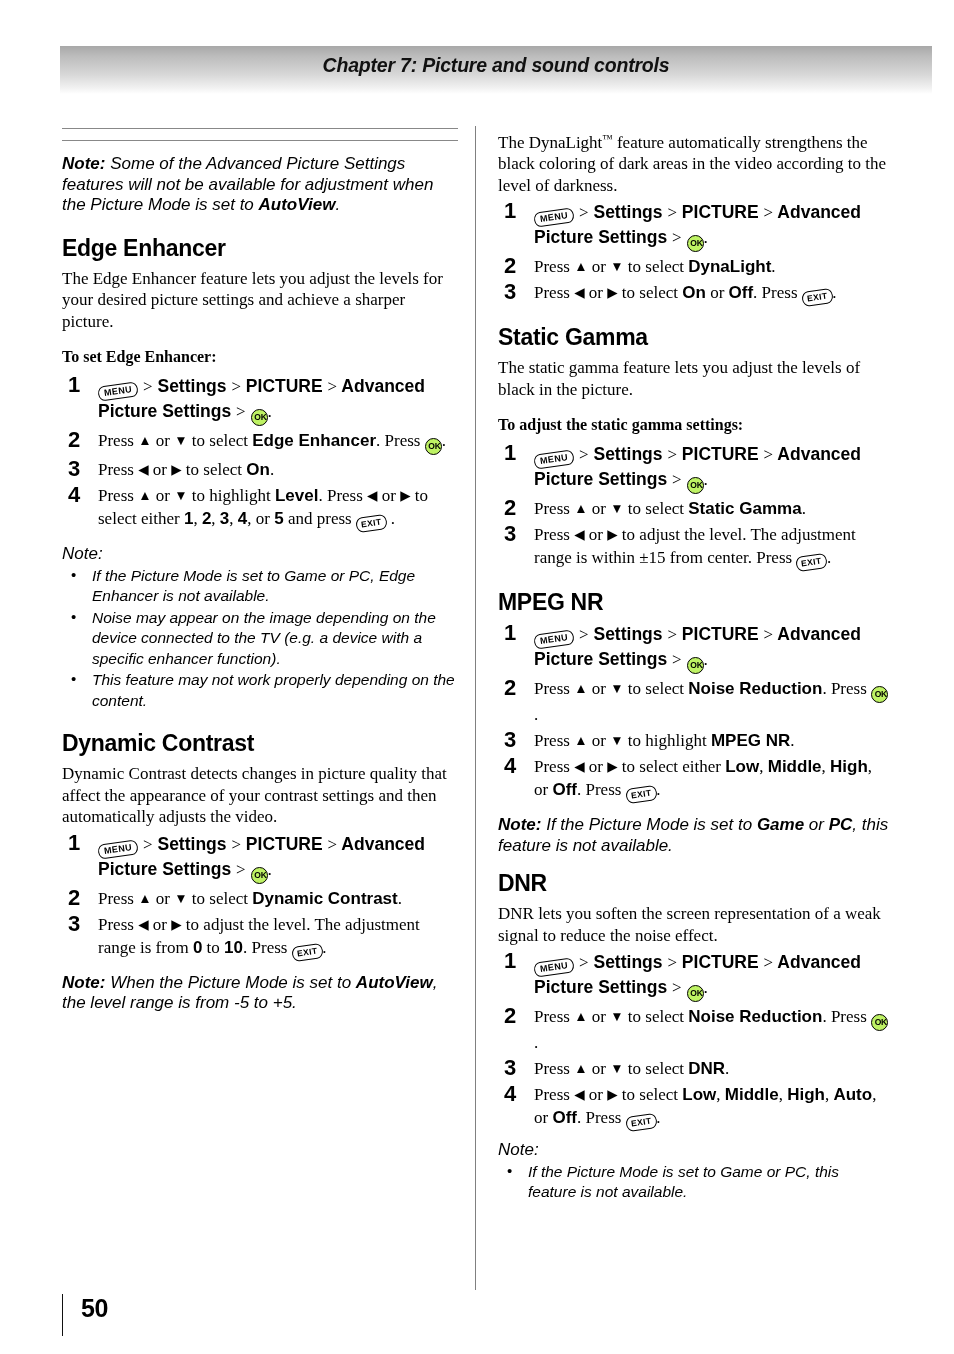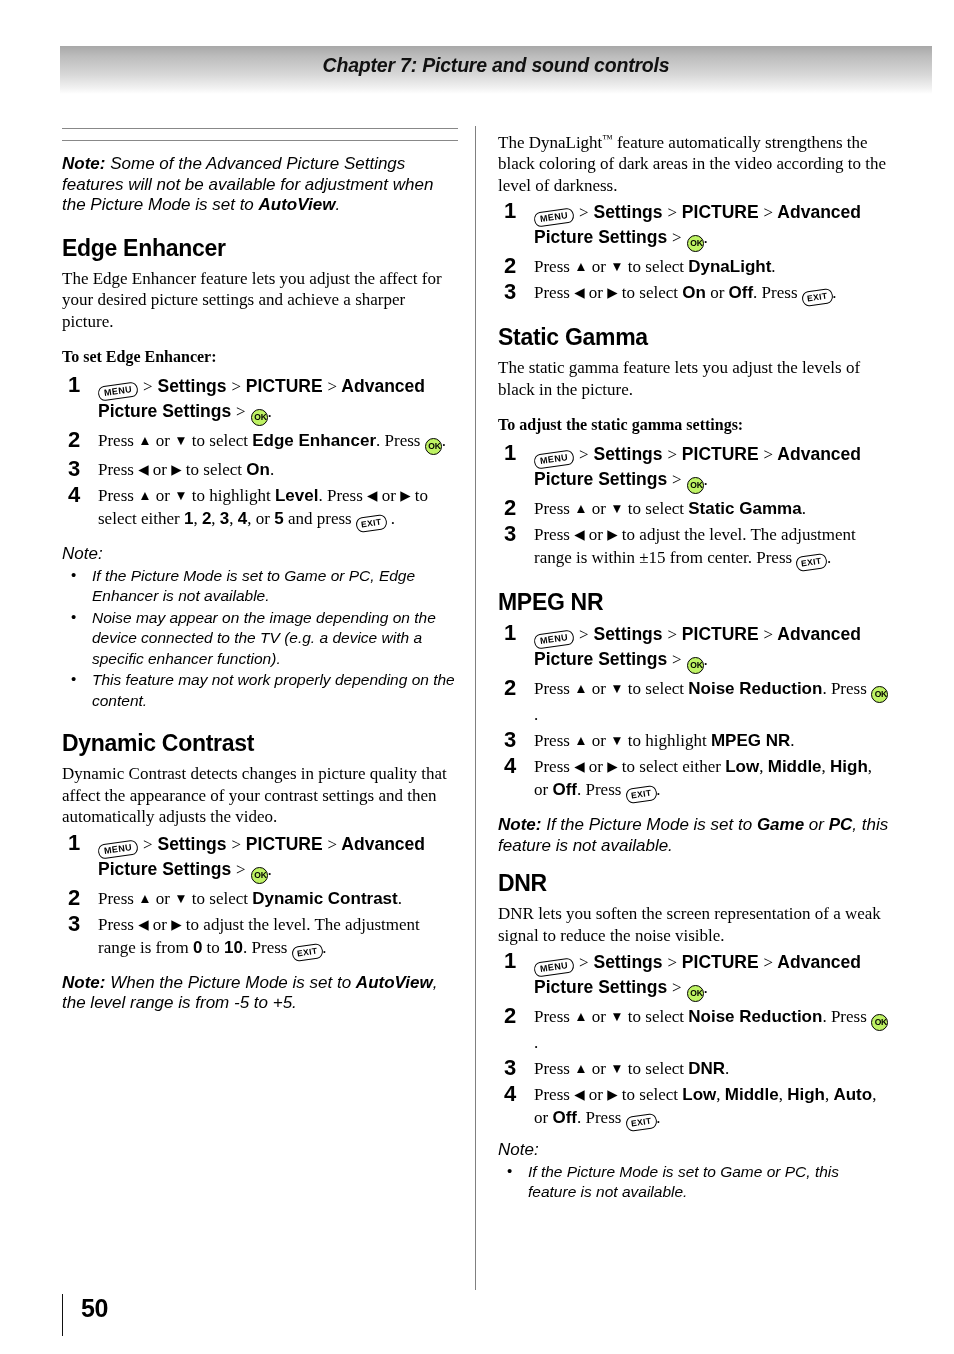--- a/index.html
+++ b/index.html
@@ -201,21 +201,21 @@
 <div class="col col-left">
 
   <div class="rule rule-top"></div>
   <div class="rule rule-bottom"></div>
 
   <p class="note">
     <span class="note-label">Note:</span><span> Some of the Advanced Picture Settings features will not be available for adjustment when the Picture Mode is set to </span><span class="nb">AutoView</span><span>.</span>
   </p>
 
   <h2 class="section">Edge Enhancer</h2>
-  <p class="body">The Edge Enhancer feature lets you adjust the affect for your desired picture settings and achieve a sharper picture.</p>
+  <p class="body">The Edge Enhancer feature lets you adjust the levels for your desired picture settings and achieve a sharper picture.</p>
   <h3 class="subhead">To set Edge Enhancer:</h3>
 
   <ol class="steps">
     <li class="path">
       <span class="key key-menu">MENU</span>
       <span class="sep">&gt;</span>
       <span>Settings</span>
       <span class="sep">&gt;</span>
       <span>PICTURE</span>
       <span class="sep">&gt;</span>
@@ -347,21 +347,21 @@
     <li>
       <span>Press </span><span class="arr">◀</span><span> or </span><span class="arr">▶</span><span> to select either </span><span class="sb">Low</span><span>, </span><span class="sb">Middle</span><span>, </span><span class="sb">High</span><span>, or </span><span class="sb">Off</span><span>. Press </span><span class="key key-exit">EXIT</span><span>.</span>
     </li>
   </ol>
 
   <p class="note">
     <span class="note-label">Note:</span><span> If the Picture Mode is set to </span><span class="nb">Game</span><span> or </span><span class="nb">PC</span><span>, this feature is not available.</span>
   </p>
 
   <h2 class="section" style="margin-top:14px;">DNR</h2>
-  <p class="body">DNR lets you soften the screen representation of a weak signal to reduce the noise visible.</p>
+  <p class="body">DNR lets you soften the screen representation of a weak signal to reduce the noise effect.</p>
 
   <ol class="steps">
     <li class="path">
       <span class="key key-menu">MENU</span>
       <span class="sep">&gt;</span>
       <span>Settings</span>
       <span class="sep">&gt;</span>
       <span>PICTURE</span>
       <span class="sep">&gt;</span>
       <span>Advanced Picture Settings</span>

